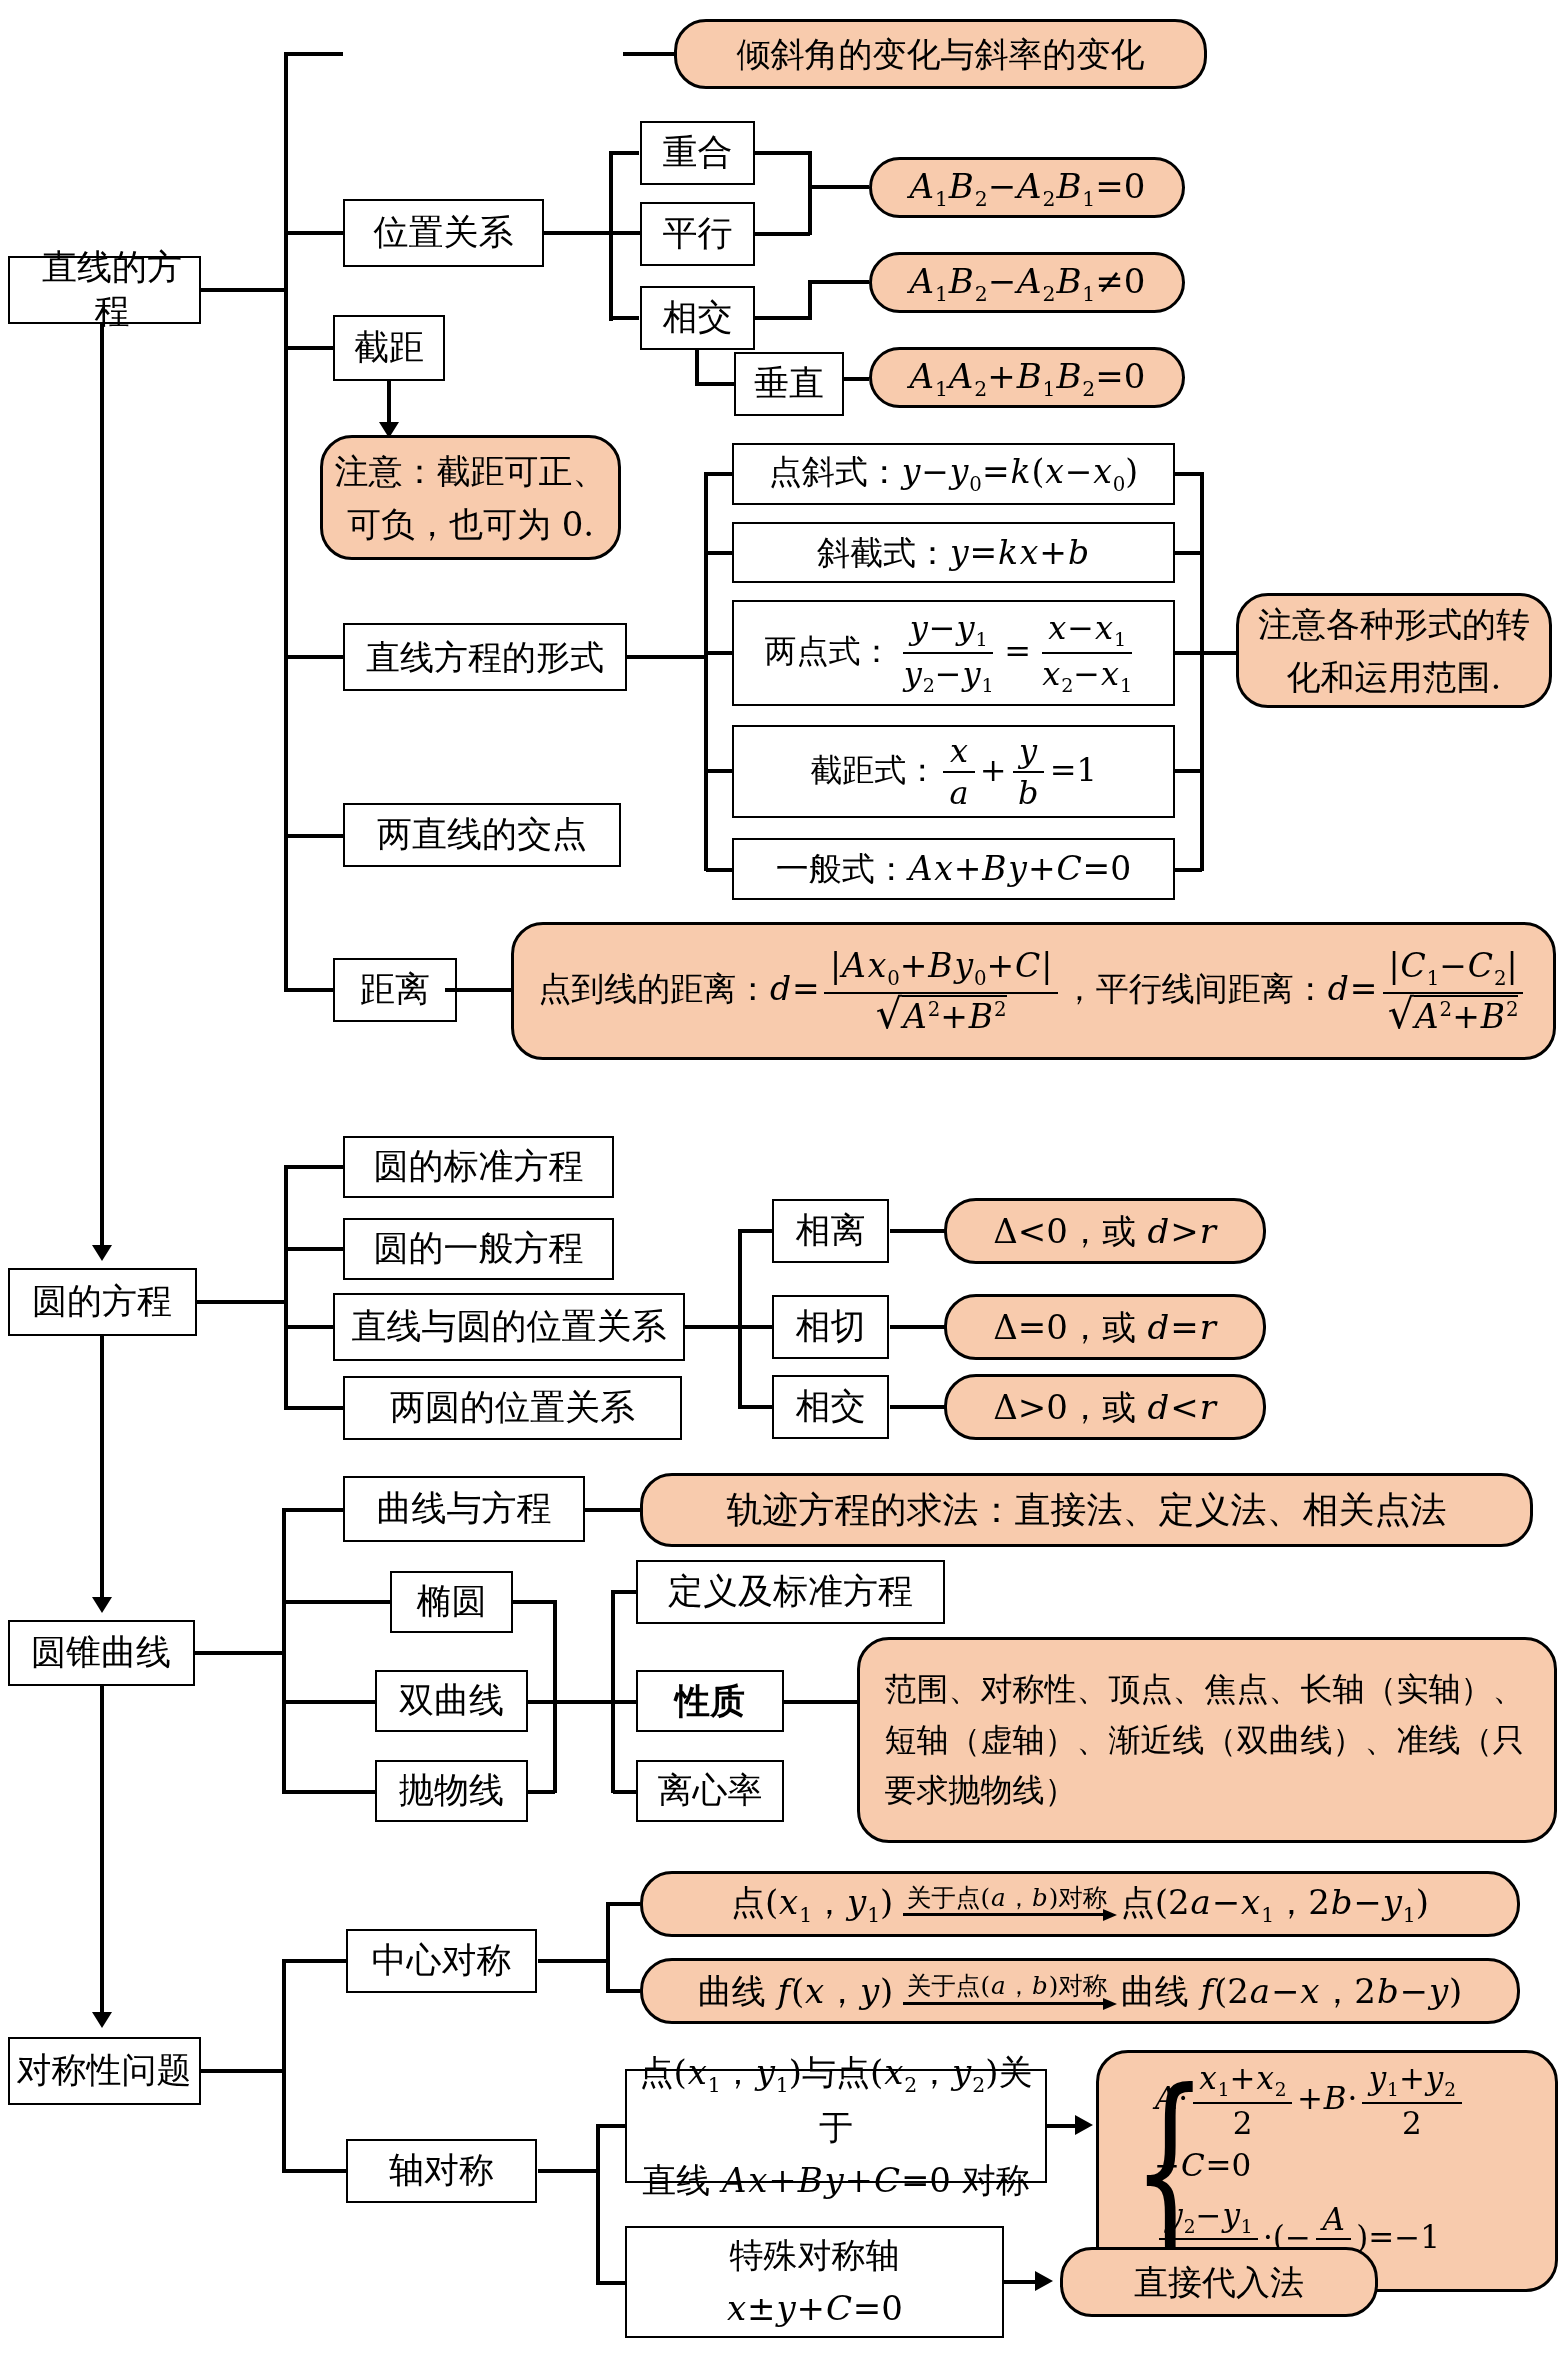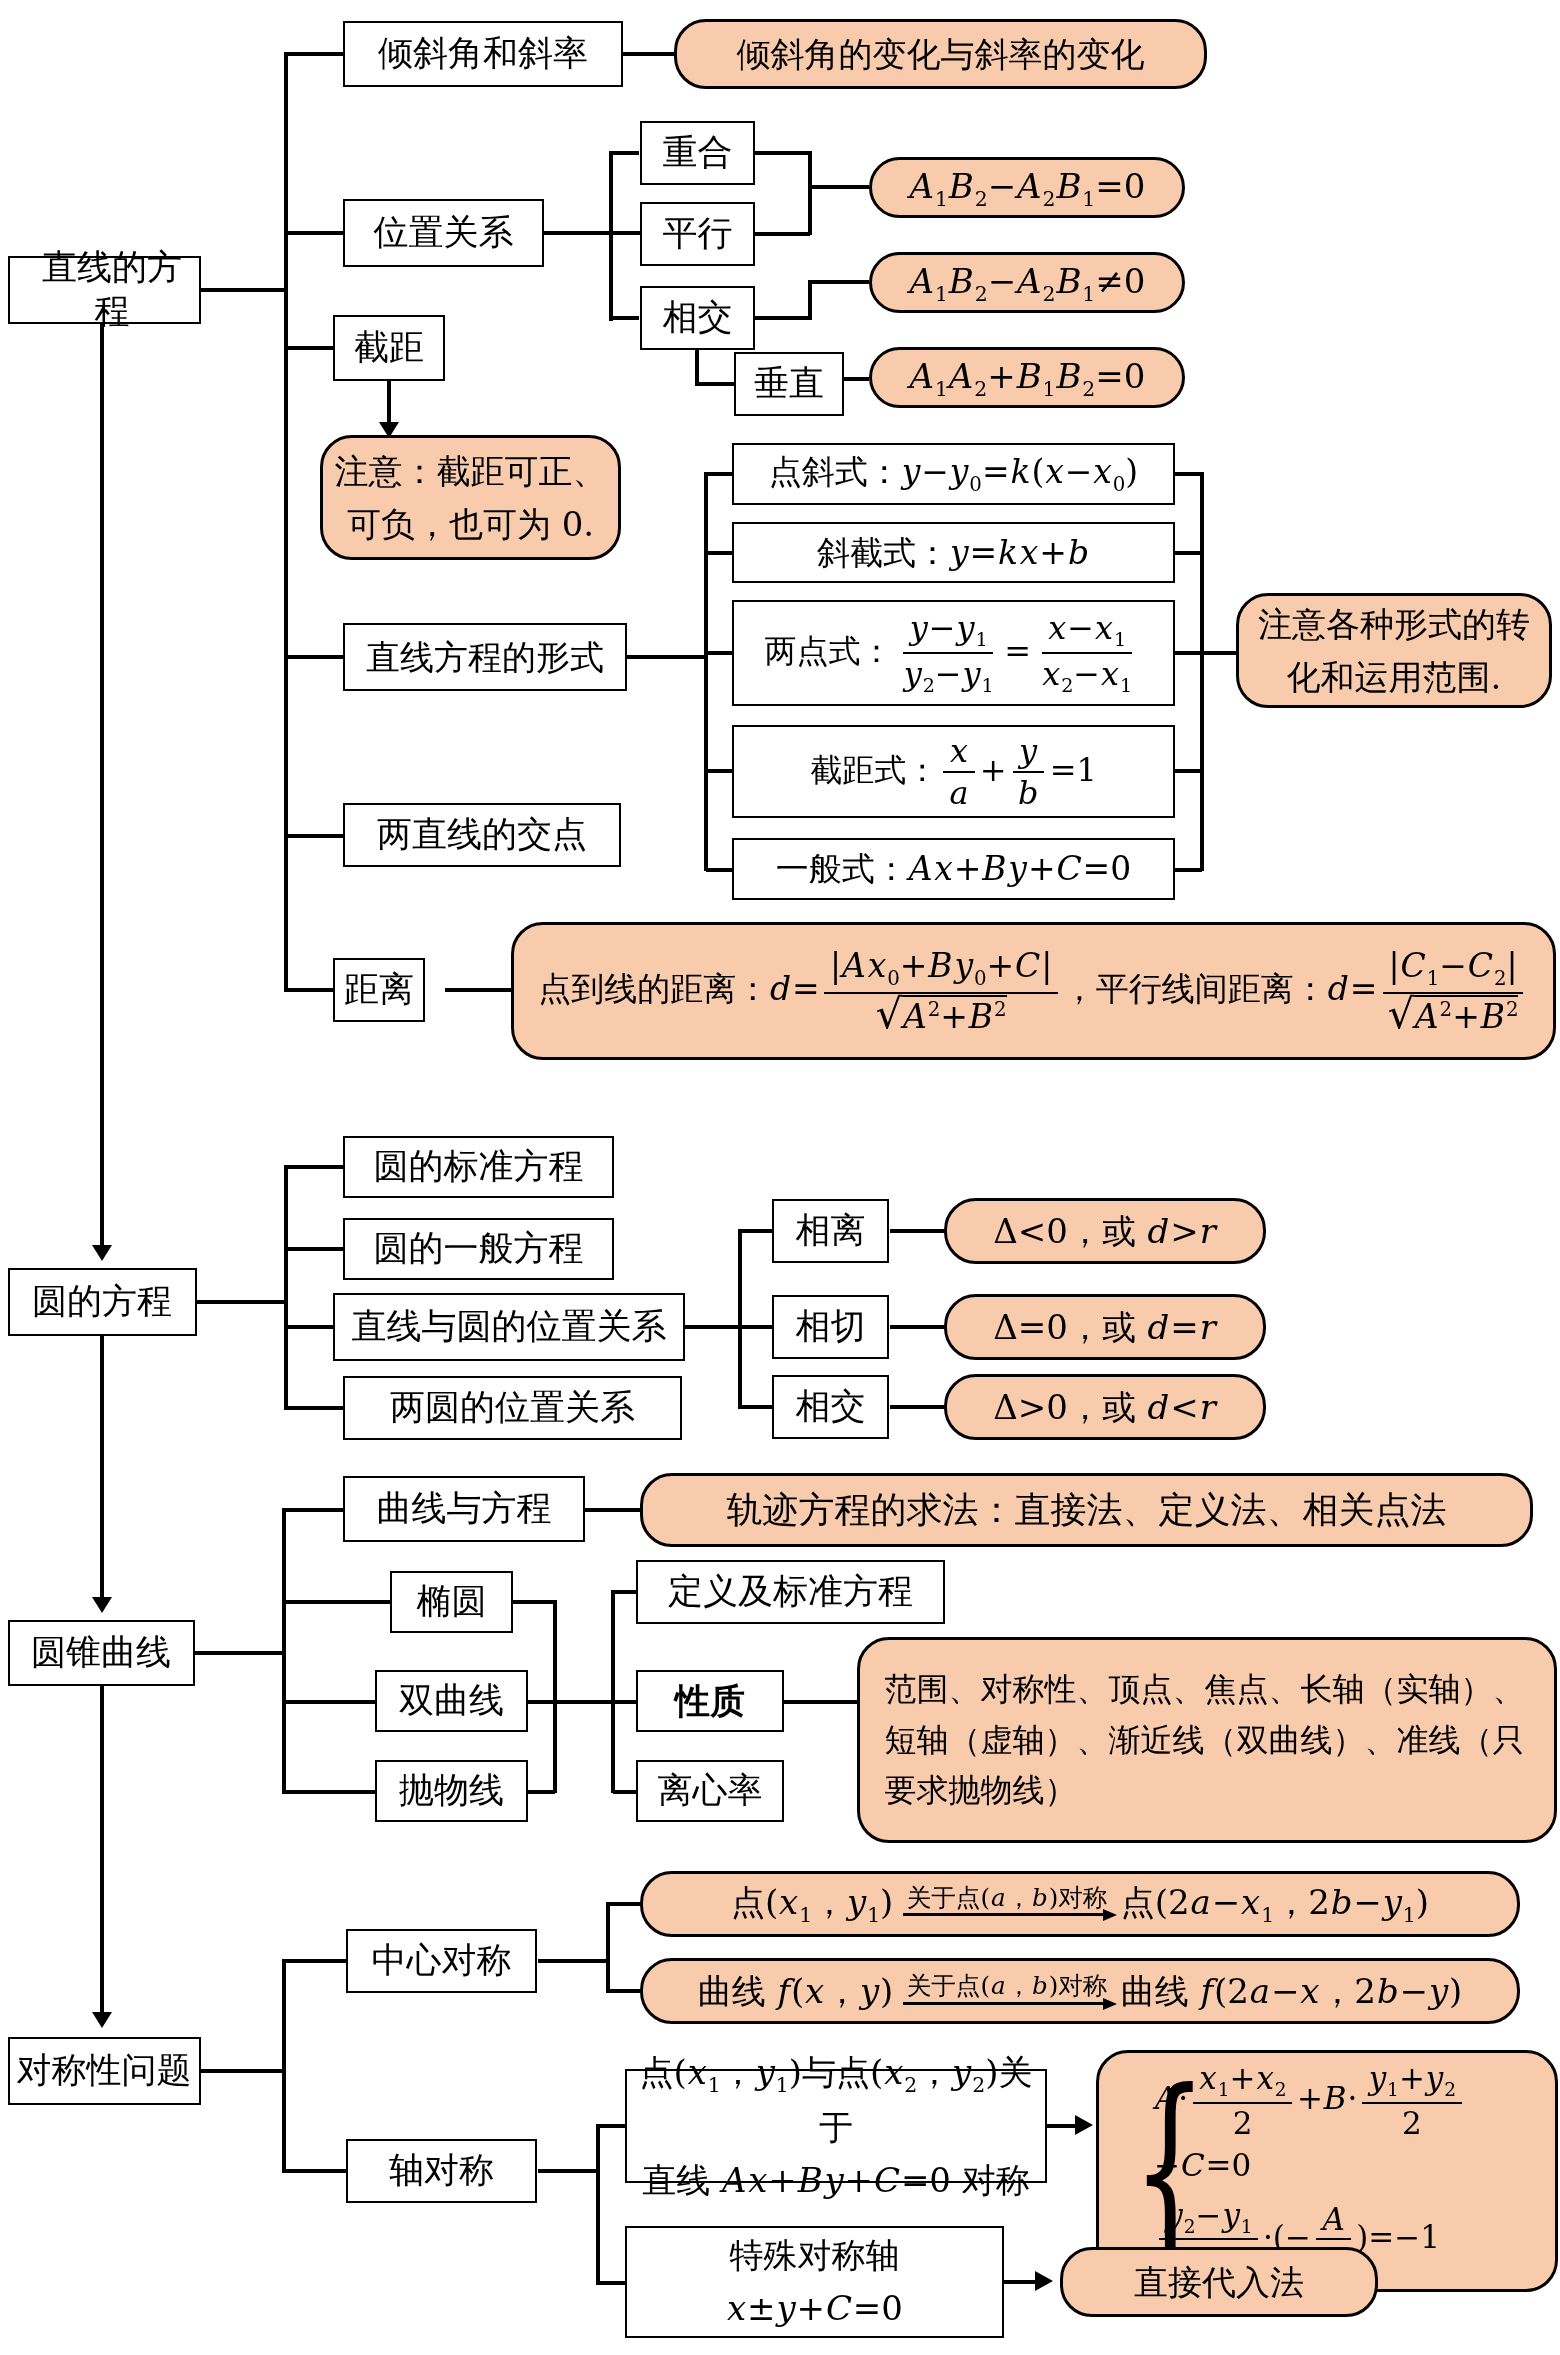--- a/index.html
+++ b/index.html
@@ -33,21 +33,20 @@
   .sys{align-items:center;justify-content:flex-start;}
   .brace{position:absolute;left:1.9px;top:50%;transform:translateY(-50%) scale(0.55,1.0);font-size:216px;line-height:1;font-weight:400;}
   .syscol{display:flex;flex-direction:column;gap:7px;margin-left:55px;font-size:31px;text-align:left;}
 </style>
 </head>
 <body>
 
 <div id="canvas">
 
   <div class="box" style="left:7.6px;top:256px;width:193px;height:68px;padding-left:16px;">直线的方程</div>
-  <div class="box" style="left:343px;top:21px;width:280px;height:66px;">倾斜角和斜率</div>
   <div class="note" style="left:674px;top:19px;width:533px;height:70px;">倾斜角的变化与斜率的变化</div>
   <div class="box" style="left:343px;top:199px;width:201px;height:68px;">位置关系</div>
   <div class="box" style="left:640px;top:121px;width:115px;height:64px;">重合</div>
   <div class="box" style="left:640px;top:202px;width:115px;height:64px;">平行</div>
   <div class="box" style="left:640px;top:286px;width:115px;height:64px;">相交</div>
   <div class="box" style="left:734px;top:352px;width:110px;height:64px;">垂直</div>
   <div class="note" style="left:869px;top:157px;width:316px;height:61px;">
       <span class="mt"><i>A</i><sub>1</sub><i>B</i><sub>2</sub>−<i>A</i><sub>2</sub><i>B</i><sub>1</sub>=0</span>
     </div>
   <div class="note" style="left:869px;top:252px;width:316px;height:61px;">
@@ -87,21 +86,21 @@
         </span>=1</span>
     </div>
   <div class="box" style="left:732px;top:838px;width:443px;height:62px;font-size:33px;">
       <span class="mt"><span class="up">一般式：</span><i>A</i><i>x</i>+<i>B</i><i>y</i>+<i>C</i>=0</span>
     </div>
   <div class="note two-line" style="left:1236px;top:593px;width:316px;height:115px;flex-direction:column;">
     <span>注意各种形式的转</span>
     <span>化和运用范围.</span>
   </div>
   <div class="box" style="left:343px;top:803px;width:278px;height:64px;">两直线的交点</div>
-  <div class="box" style="left:333px;top:958px;width:92px;height:64px;">距离</div>
+  <div class="box" style="left:333px;top:958px;width:124px;height:64px;">距离</div>
   <div class="note" style="left:511px;top:922px;width:1045px;height:138px;font-size:33px;">
       <span class="mt"><span class="up">点到线的距离：</span><i>d</i>=<span class="frac">
           <span class="num">|<i>A</i><i>x</i><sub>0</sub>+<i>B</i><i>y</i><sub>0</sub>+<i>C</i>|</span>
           <span class="den"><span class="rad">√</span><span class="radbar"><i>A</i><sup>2</sup>+<i>B</i><sup>2</sup></span></span>
         </span><span class="up">，平行线间距离：</span><i>d</i>=<span class="frac">
           <span class="num">|<i>C</i><sub>1</sub>−<i>C</i><sub>2</sub>|</span>
           <span class="den"><span class="rad">√</span><span class="radbar"><i>A</i><sup>2</sup>+<i>B</i><sup>2</sup></span></span>
         </span></span>
     </div>
 

